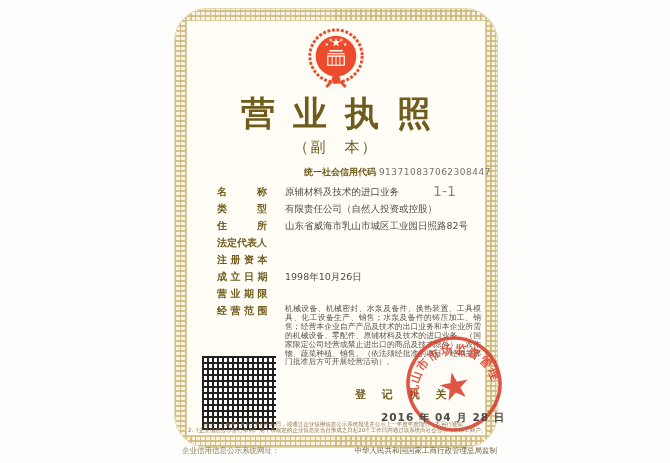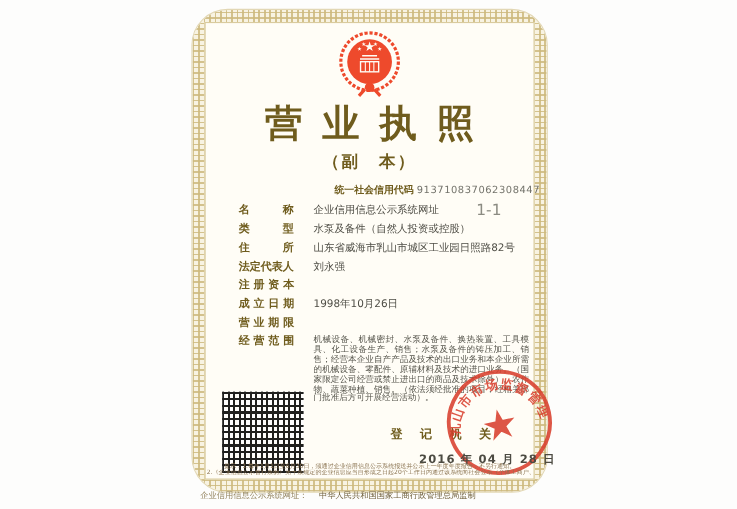--- a/index.html
+++ b/index.html
@@ -23,21 +23,21 @@
 
   .emblem { position:absolute; left:50%; top:17px; transform:translateX(-50%); width:62px; height:66px; }
 
   .title {
     position:absolute; left:0; top:86px; width:100%;
     text-align:center; font-size:34px; font-weight:bold; color:#6f5c1d;
     letter-spacing:18px; text-indent:18px; line-height:36px;
   }
   .subtitle {
     position:absolute; left:0; top:129px; width:100%;
-    text-align:center; font-size:15px; font-weight:bold; color:#6f5c1d; letter-spacing:2px;
+    text-align:center; font-size:15px; font-weight:normal; color:#6f5c1d; letter-spacing:2px;
   }
   .page-no { position:absolute; left:258px; top:154px; font-size:14px; color:#8b8b82;margin-top:20px; }
 
   .code-line { position:absolute; left:113px; top:157px; font-size:9px; white-space:nowrap; }
   .code-line .code-label { font-weight:bold; color:#6f5c1d;padding-left:16px; }
   .code-line .code-value { color:#72726a; letter-spacing:.5px; margin-left:0; }
 
   .fields { position:absolute; left:42px; top:177px; width:264px; }
   .field-row { display:flex; align-items:flex-start; margin-bottom:5px; line-height:12px; }
   .field-label {
@@ -74,21 +74,21 @@
   }
 
   .notes { position:absolute; left:13px; top:412px; width:296px; text-align:center;
            color:#8a7350; }
   .notes div { font-size:5.5px; line-height:6.4px; white-space:nowrap; overflow:hidden; }
 
   .footer-left {
     position:absolute; left:182px; top:446px; font-size:7.5px; color:#8f7f58;
   }
   .footer-right {
-    position:absolute; left:290px; top:446px; width:207px; text-align:left;
+    position:absolute; left:290px; top:446px; width:207px; text-align:right;
     font-size:7.5px; color:#6f5f3a;
   }
 </style>
 </head>
 <body>
 
 <div id="screen">
   <div class="certificate">
     <div class="paper"></div>
 
@@ -112,33 +112,32 @@
     <div class="page-no">1-1</div>
 
     <div class="code-line">
       <span class="code-label">统一社会信用代码</span>
       <span class="code-value">913710837062308447</span>
     </div>
 
     <div class="fields">
       <div class="field-row">
         <span class="field-label">名　　　称</span>
-        <span class="field-value">企业信用信息公示系统网址</span>
+        <span class="field-value">原辅材料及技术的进口业务</span>
       </div>
       <div class="field-row">
         <span class="field-label">类　　　型</span>
-        <span class="field-value">水泵及备件（自然人投资或控股）</span>
+        <span class="field-value">有限责任公司（自然人投资或控股）</span>
       </div>
       <div class="field-row">
         <span class="field-label">住　　　所</span>
         <span class="field-value">山东省威海市乳山市城区工业园日照路82号</span>
       </div>
       <div class="field-row">
         <span class="field-label">法定代表人</span>
-        <span class="field-value">刘永强</span>
       </div>
       <div class="field-row">
         <span class="field-label">注 册 资 本</span>
       </div>
       <div class="field-row">
         <span class="field-label">成 立 日 期</span>
         <span class="field-value">1998年10月26日</span>
       </div>
       <div class="field-row">
         <span class="field-label">营 业 期 限</span>

